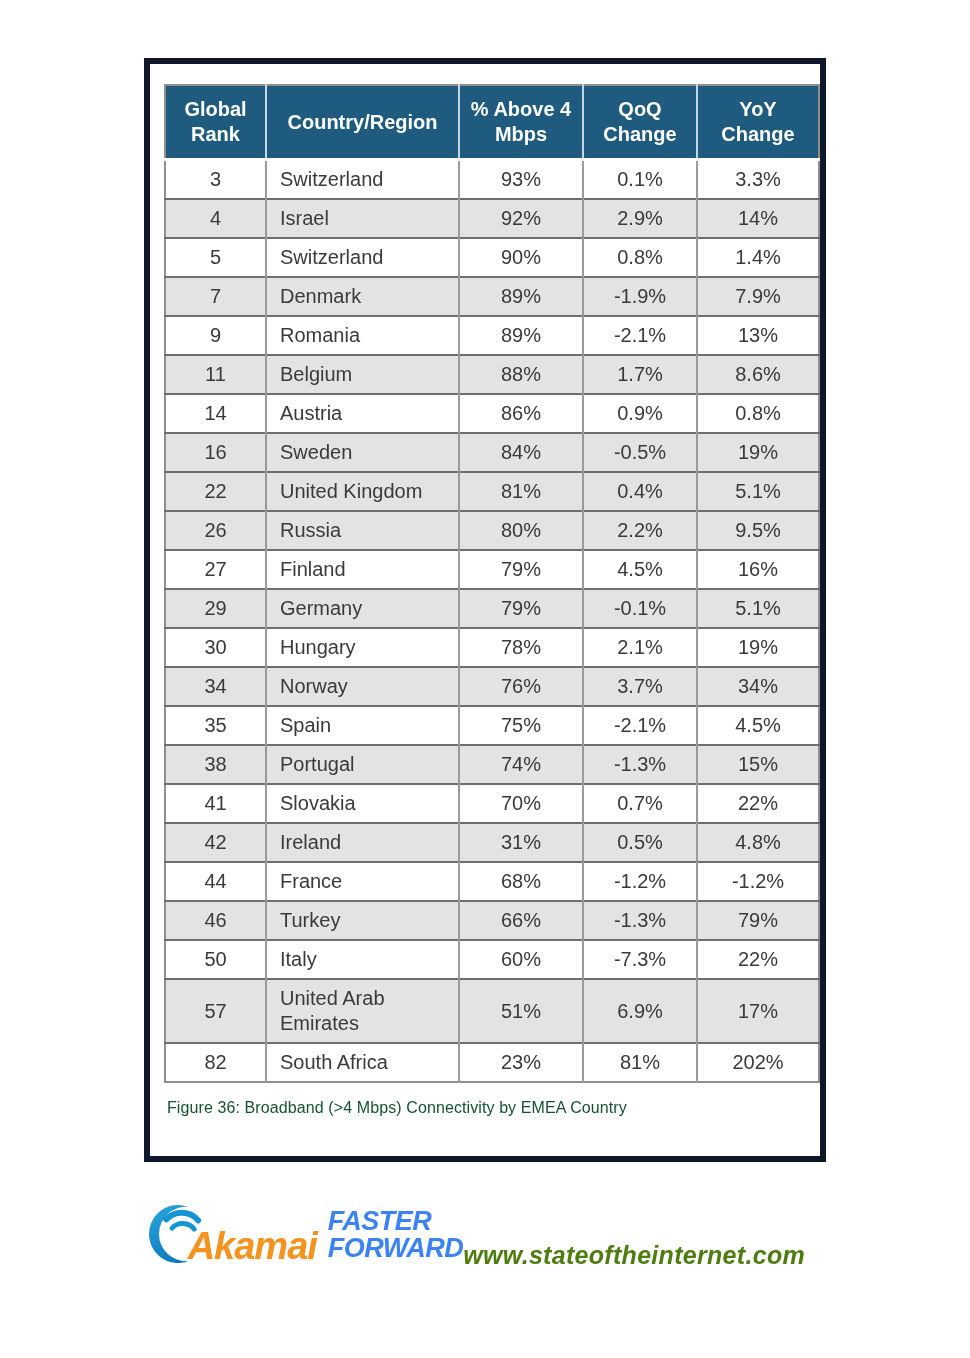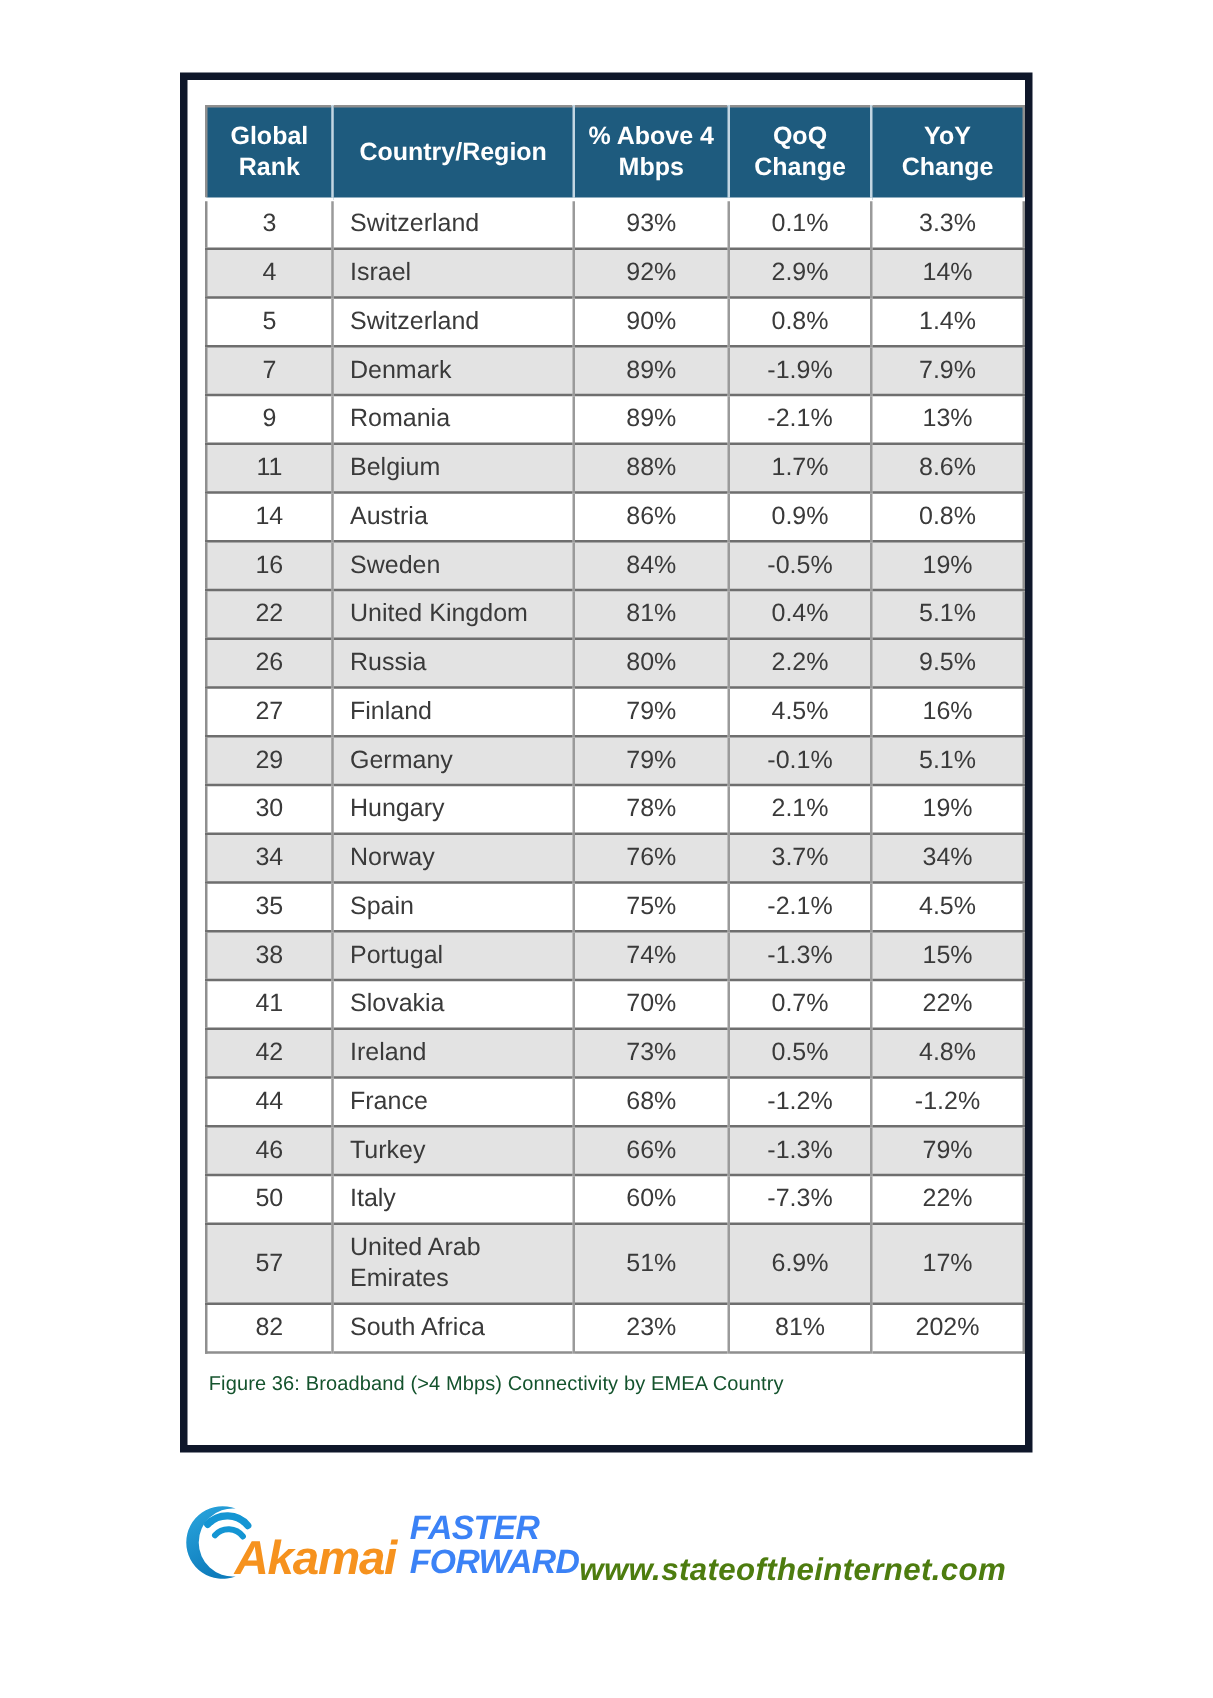--- a/index.html
+++ b/index.html
@@ -256,21 +256,21 @@
     <td class="c-rank">41</td>
     <td class="c-country">Slovakia</td>
     <td class="c-num">70%</td>
     <td class="c-num">0.7%</td>
     <td class="c-num">22%</td>
   </tr>
 
   <tr class="alt">
     <td class="c-rank">42</td>
     <td class="c-country">Ireland</td>
-    <td class="c-num">73%</td>
+    <td class="c-num">31%</td>
     <td class="c-num">0.5%</td>
     <td class="c-num">4.8%</td>
   </tr>
 
   <tr>
     <td class="c-rank">44</td>
     <td class="c-country">France</td>
     <td class="c-num">68%</td>
     <td class="c-num">-1.2%</td>
     <td class="c-num">-1.2%</td>

